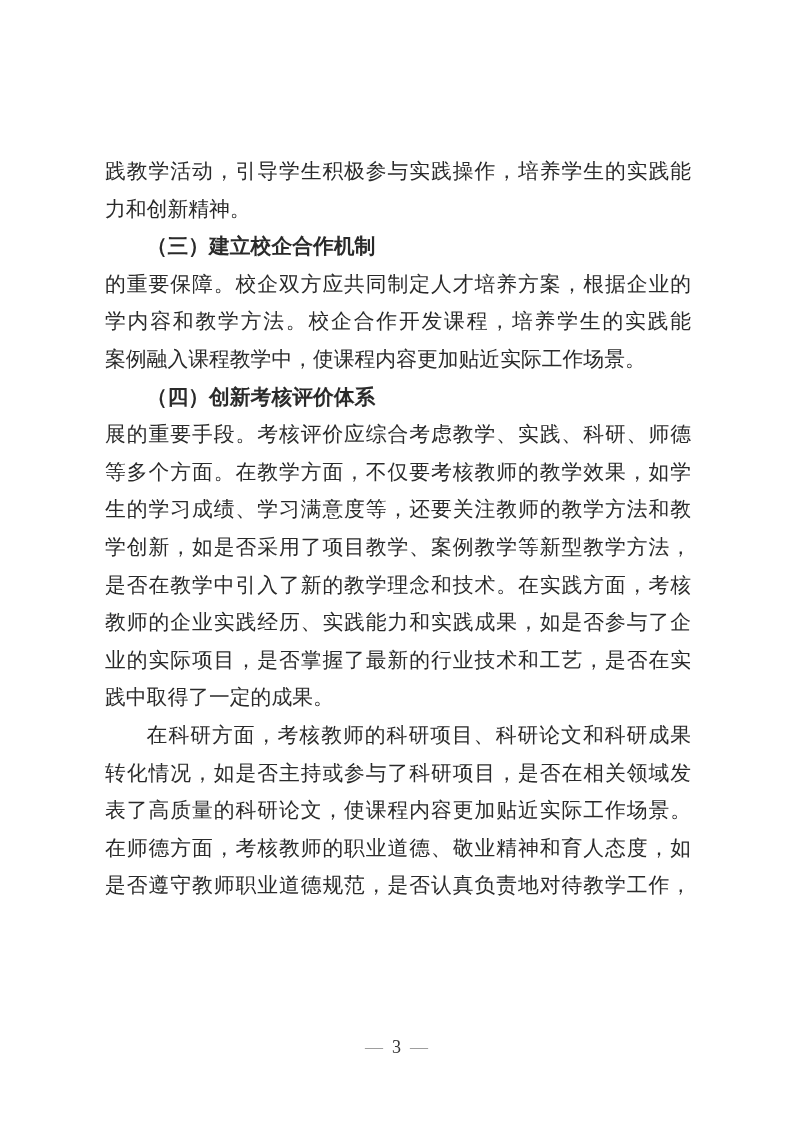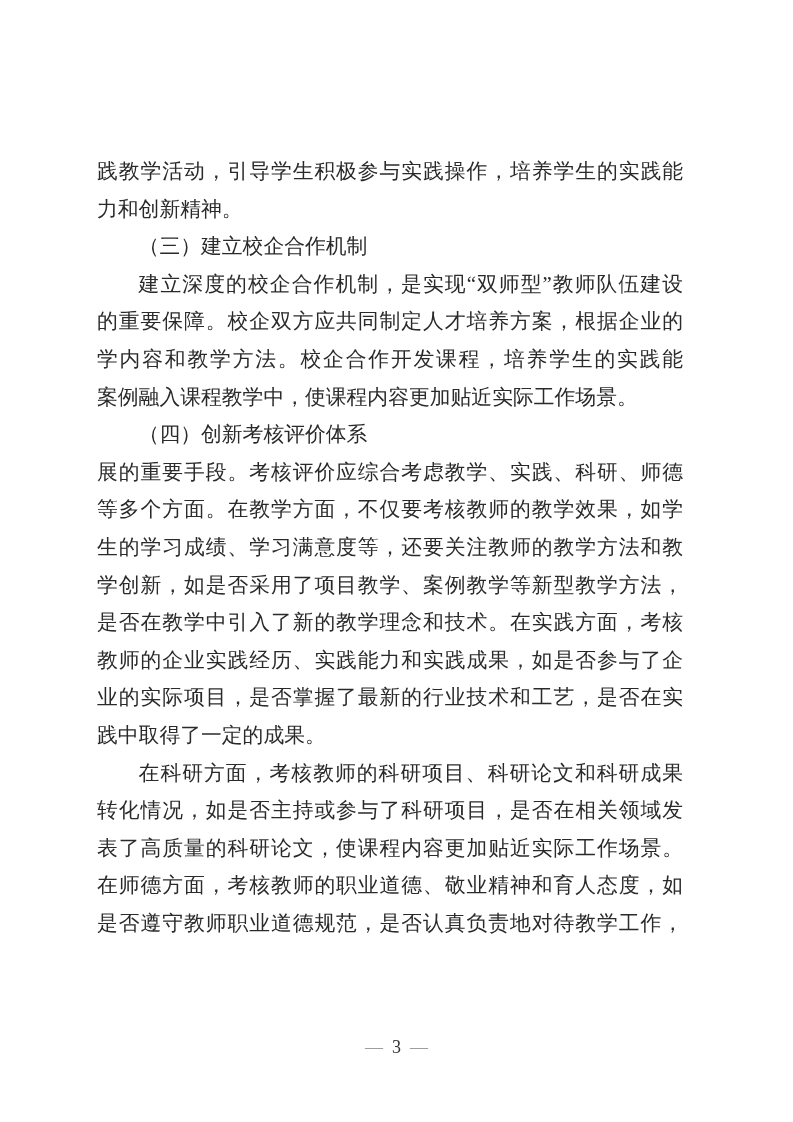--- a/index.html
+++ b/index.html
@@ -11,21 +11,21 @@
     position: relative;
     width: 793px;
     height: 1122px;
     background: #ffffff;
     overflow: hidden;
     font-family: "Liberation Serif", serif;
     color: #2a2a2a;
   }
   .text-block {
     position: absolute;
-    left: 97px;
+    left: 105px;
     top: 152px;
     width: 586px;
   }
   .ln {
     height: 37.6px;
     line-height: 37.6px;
     font-size: 20.8px;
     white-space: normal;
     overflow: visible;
   }
@@ -42,21 +42,21 @@
     text-align-last: justify;
     text-justify: inter-character;
   }
   
   .end {
     text-align: left;
   }
   
   .head {
     text-indent: 2em;
-    font-weight: 400;
+    font-weight: 700;
     text-align: left;
   }
   .footer {
     position: absolute;
     left: 0;
     top: 1036px;
     width: 100%;
     text-align: center;
     font-size: 18px;
     line-height: 22px;
@@ -72,21 +72,20 @@
 </style>
 </head>
 <body>
 
 <div class="page">
 
   <div class="text-block">
     <div class="ln just">践教学活动，引导学生积极参与实践操作，培养学生的实践能</div>
     <div class="ln end">力和创新精神。</div>
     <div class="ln head">（三）建立校企合作机制</div>
-    <div class="ln first">建立深度的校企合作机制，是实现“双师型”教师队伍建设</div>
     <div class="ln just">的重要保障。校企双方应共同制定人才培养方案，根据企业的</div>
     <div class="ln just">学内容和教学方法。校企合作开发课程，培养学生的实践能</div>
     <div class="ln end">案例融入课程教学中，使课程内容更加贴近实际工作场景。</div>
     <div class="ln head">（四）创新考核评价体系</div>
     <div class="ln just">展的重要手段。考核评价应综合考虑教学、实践、科研、师德</div>
     <div class="ln just">等多个方面。在教学方面，不仅要考核教师的教学效果，如学</div>
     <div class="ln just">生的学习成绩、学习满意度等，还要关注教师的教学方法和教</div>
     <div class="ln just">学创新，如是否采用了项目教学、案例教学等新型教学方法，</div>
     <div class="ln just">是否在教学中引入了新的教学理念和技术。在实践方面，考核</div>
     <div class="ln just">教师的企业实践经历、实践能力和实践成果，如是否参与了企</div>

